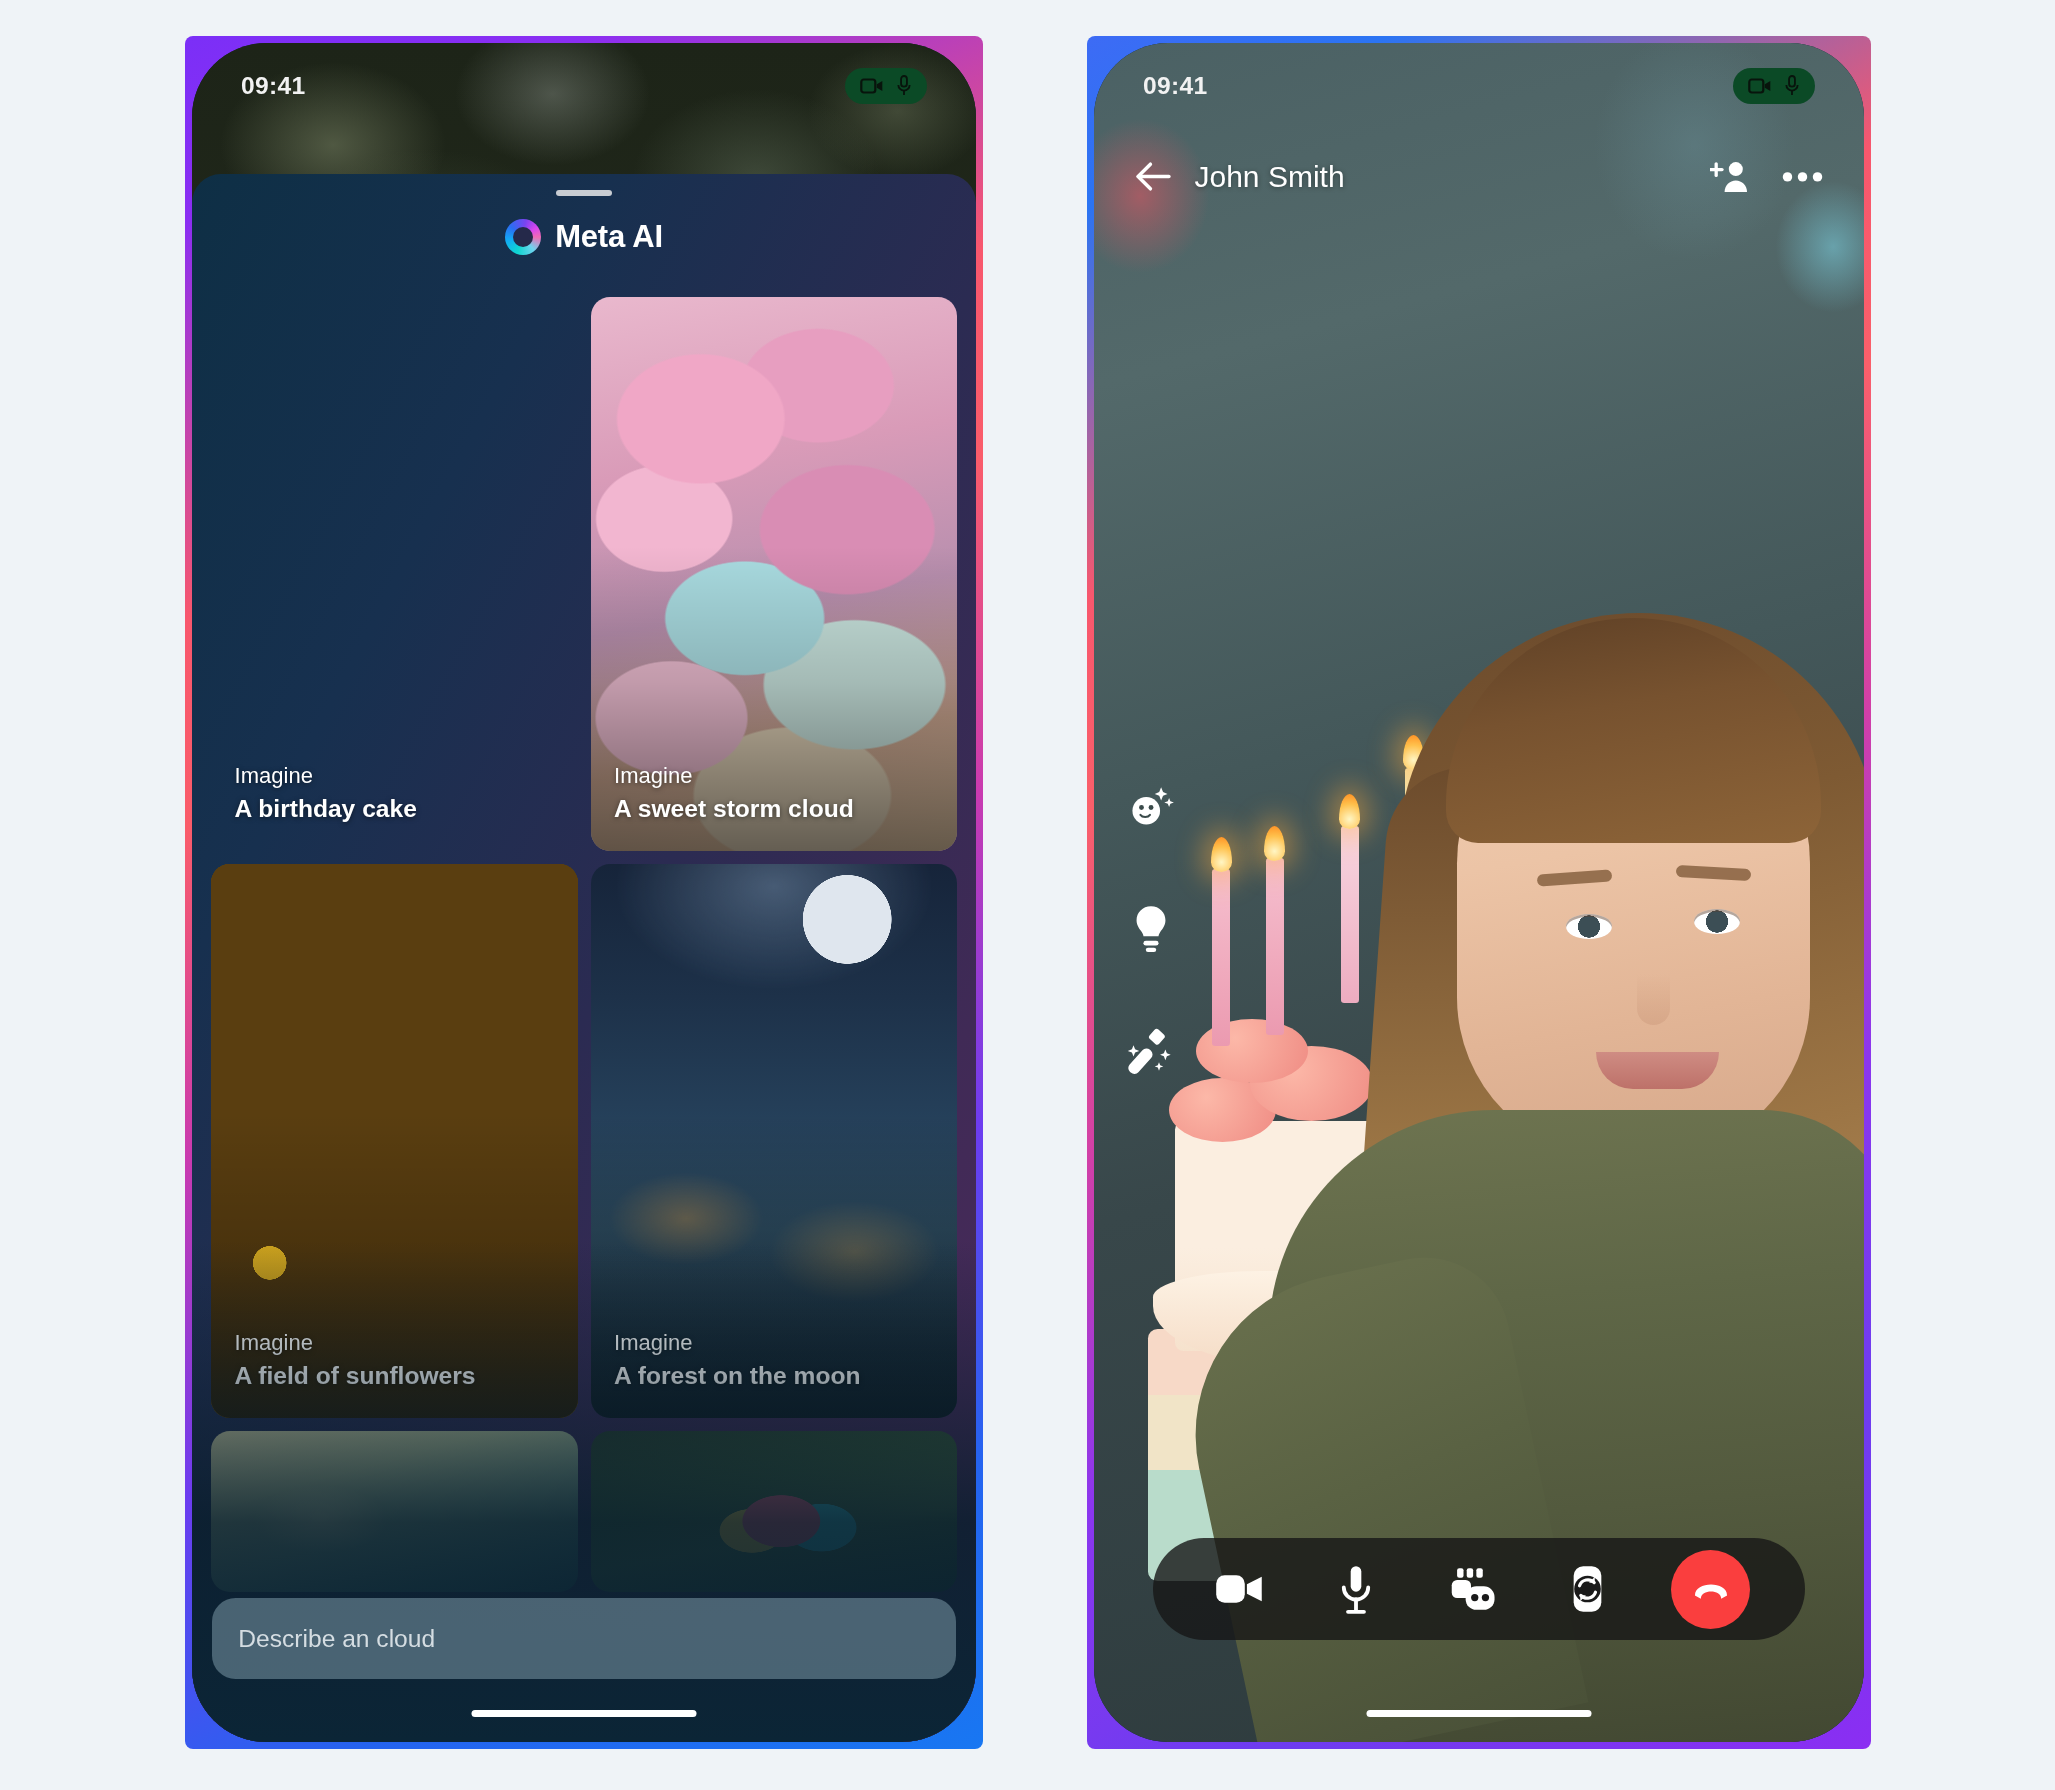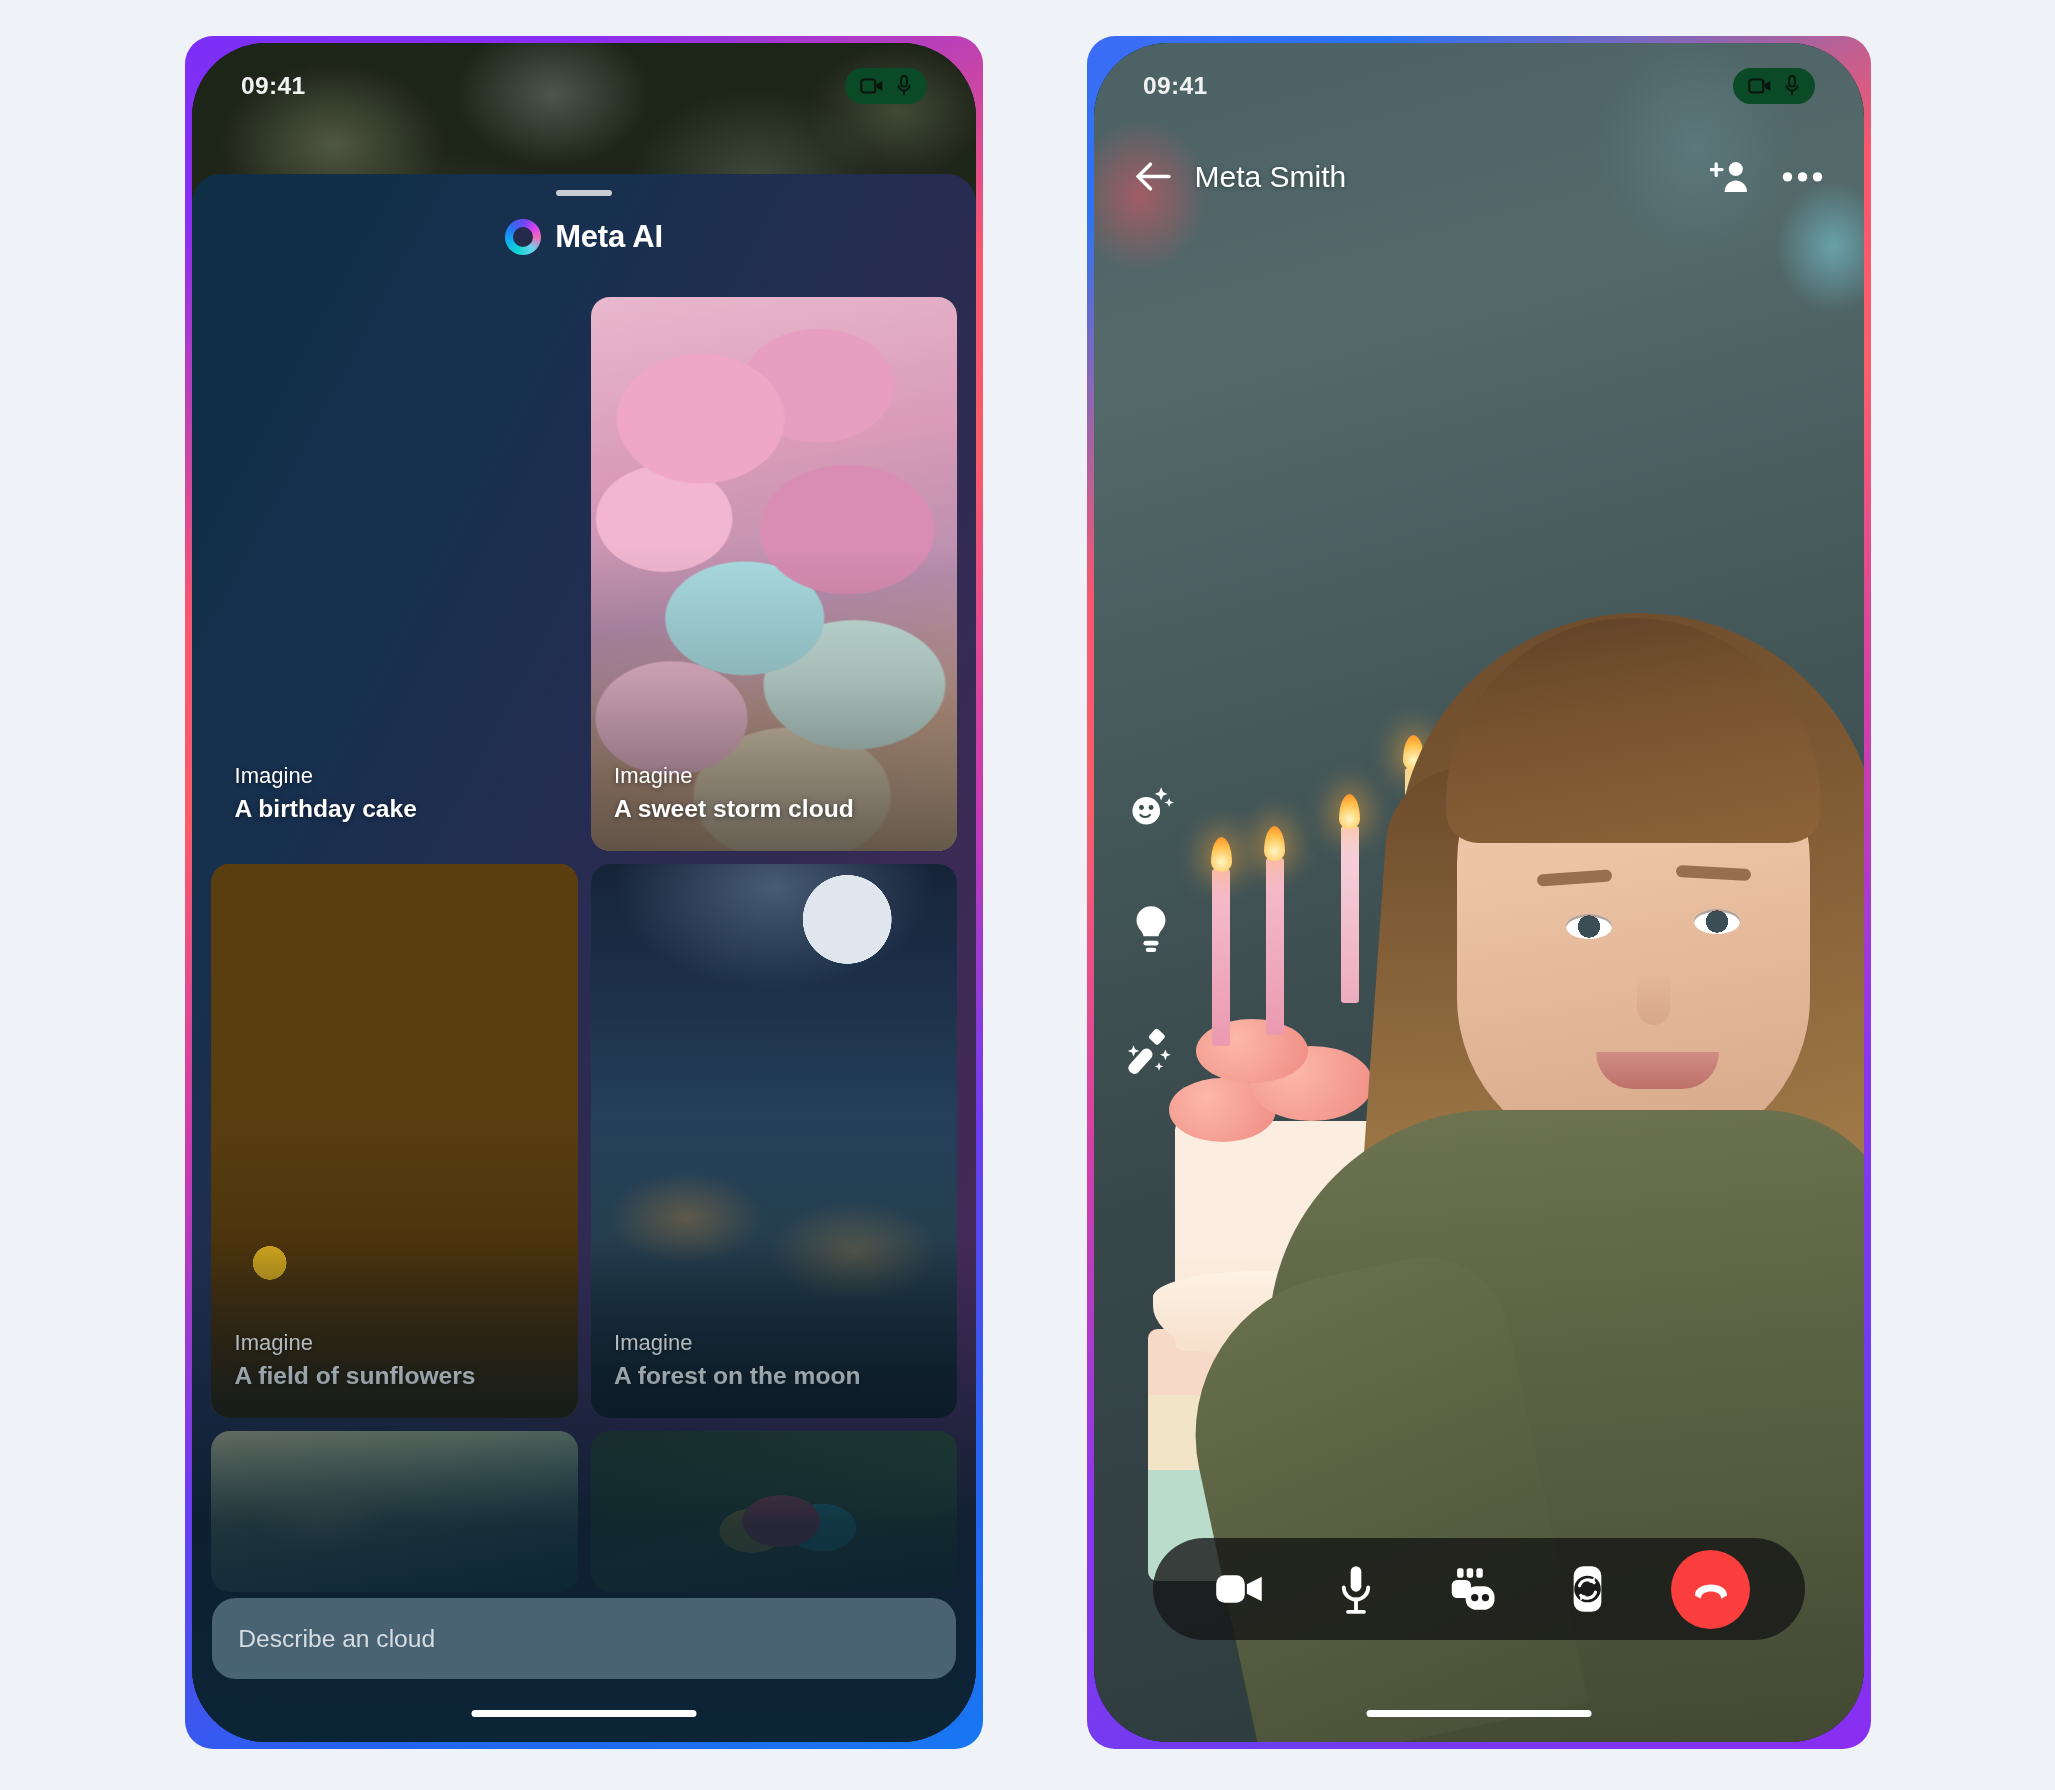--- a/index.html
+++ b/index.html
@@ -12,21 +12,21 @@
 
   .stage {
     position: relative;
     width: 2056px; height: 1790px;
     background: #eff3f7;
   }
 
   
   .phone {
     position: absolute;
-    border-radius: 28px;
+    border-radius: 8px;
     padding: 7px;
     overflow: hidden;
   }
   .phone-left {
     left: 185px; top: 36px;
     width: 798px; height: 1713px;
     background: linear-gradient(155deg,
         #7b2ff7 0%, #8b2ef2 9%,
         #f8576d 28%, #fa5c6a 38%,
         #c93ab0 54%,
@@ -542,21 +542,21 @@
           </div>
         </div>
 
         <div class="call-header">
           <div class="back">
             <svg width="37" height="33" viewBox="0 0 36 32">
               <path d="M15 4 L3 16 L15 28" fill="none" stroke="#ffffff" stroke-width="3.4" stroke-linecap="round" stroke-linejoin="round"></path>
               <line x1="3.2" y1="16" x2="33" y2="16" stroke="#ffffff" stroke-width="3.4" stroke-linecap="round"></line>
             </svg>
           </div>
-          <div class="call-name">Meta Smith</div>
+          <div class="call-name">John Smith</div>
           <div class="hdr-icons">
             <div>
               <svg width="41" height="35" viewBox="0 0 38 33">
                 <circle cx="24" cy="9.5" r="6.6" fill="#ffffff"></circle>
                 <path d="M13.4 31c0-6 4.8-10.8 10.6-10.8S34.6 25 34.6 31z" fill="#ffffff"></path>
                 <line x1="5.5" y1="4.5" x2="5.5" y2="15.5" stroke="#ffffff" stroke-width="3.1" stroke-linecap="round"></line>
                 <line x1="0" y1="10" x2="11" y2="10" stroke="#ffffff" stroke-width="3.1" stroke-linecap="round"></line>
               </svg>
             </div>
             <div>

